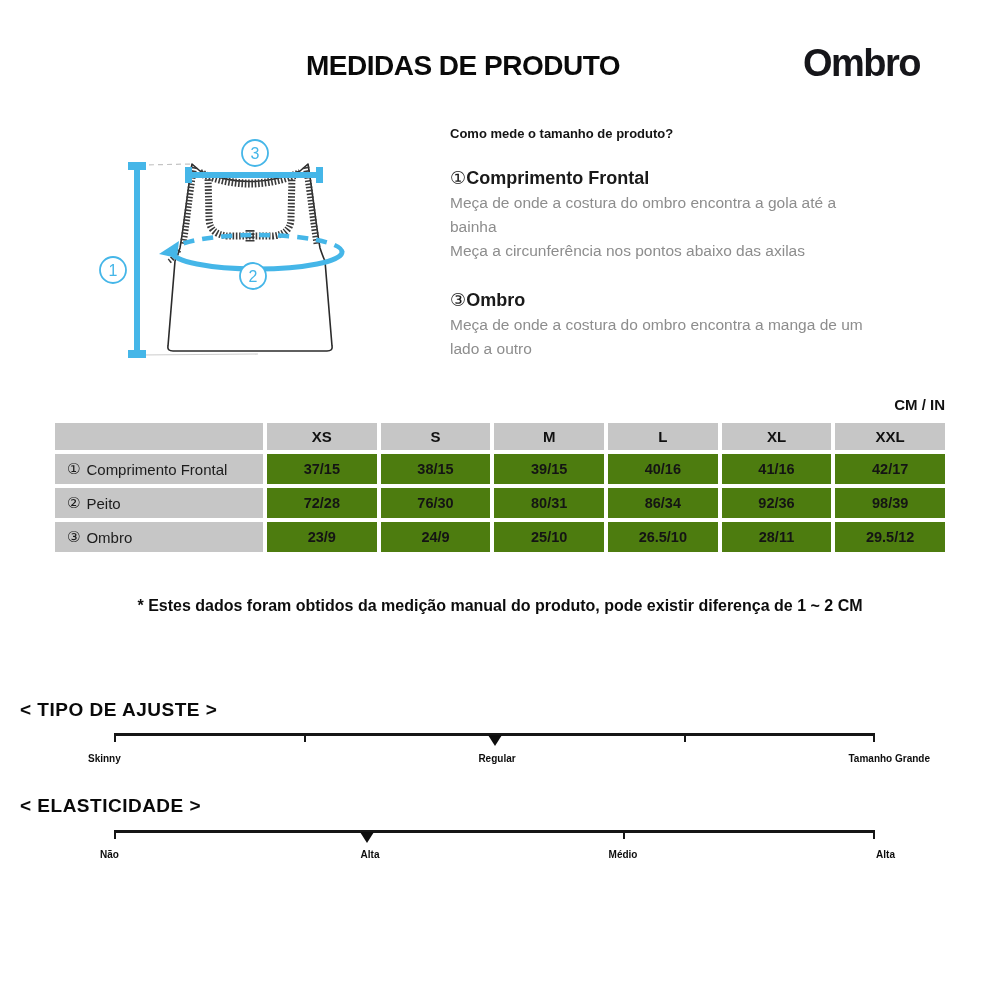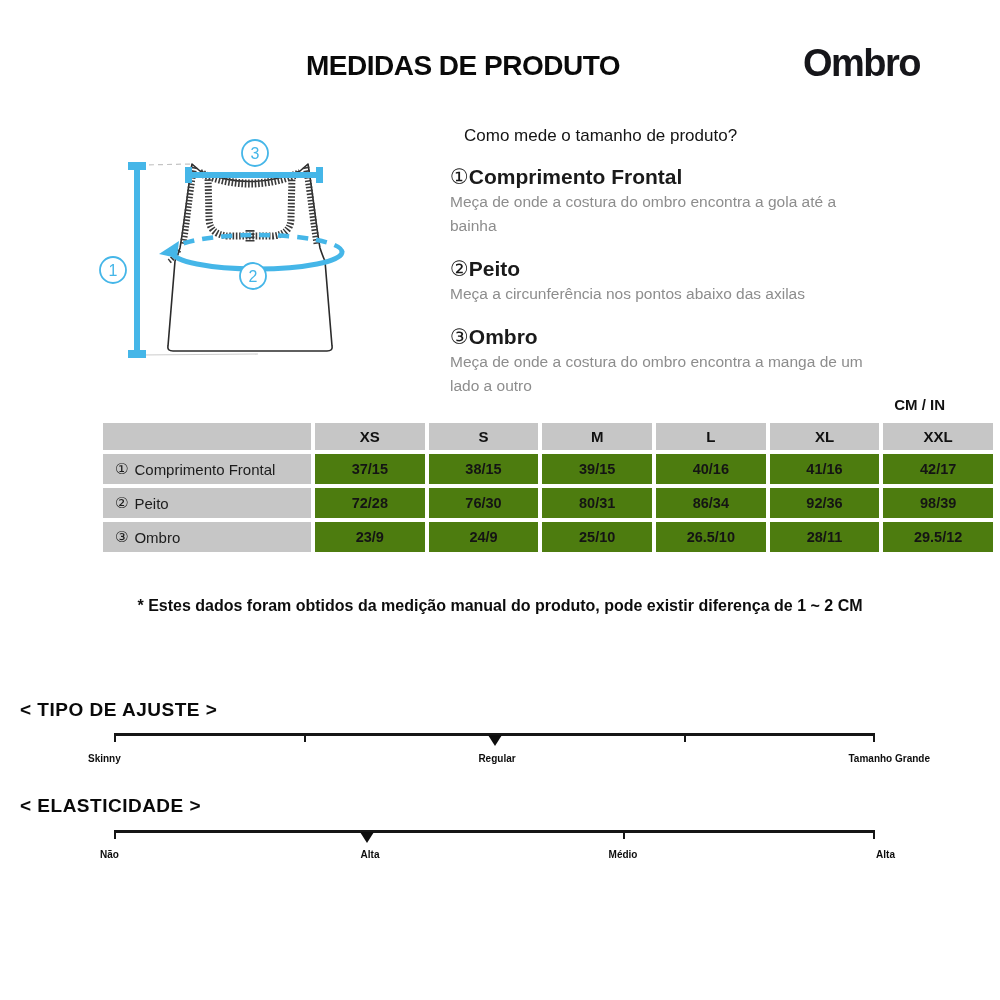--- a/index.html
+++ b/index.html
@@ -14,31 +14,31 @@
     font-size:28px; font-weight:700; letter-spacing:-0.5px; color:#0a0a0a;
   }
   .brand {
     position:absolute; top:42px; right:80px;
     font-size:38px; font-weight:700; letter-spacing:-1.5px; color:#16161a;
   }
   
   .diagram { position:absolute; left:80px; top:130px; width:340px; height:260px; }
   
   .howto { position:absolute; left:450px; top:126px; width:425px; }
-  .howto-heading { font-size:17px; font-weight:400; margin-bottom:10px; color:#141414;margin-left:14px; }
-  .howto-item-label { font-size:21px; font-weight:700; margin-top:18px; line-height:26px; color:#1a1a1a; }
+  .howto-heading { font-size:13px; font-weight:700; margin-bottom:10px; color:#141414; }
+  .howto-item-label { font-size:18px; font-weight:700; margin-top:24px; line-height:26px; color:#1a1a1a; }
   .howto-item-label .circ { font-weight:400; }
   .howto-item-desc { font-size:15.5px; color:#8d8d8d; line-height:24px; }
   
   .unit-label { position:absolute; top:396px; right:55px; font-size:15px; font-weight:700; }
   
   .size-table {
     position:absolute; left:55px; top:423px; width:890px;
     display:grid; grid-template-columns:208px repeat(6,1fr);
-    grid-template-rows:27px 30px 30px 30px; gap:4px;margin-left:48px;
+    grid-template-rows:27px 30px 30px 30px; gap:4px;
   }
   .cell { display:flex; align-items:center; justify-content:center; font-size:14.5px; }
   .cell.head { background:#c6c6c6; font-weight:700; font-size:15px; }
   .cell.rowlabel {
     background:#c6c6c6; justify-content:flex-start; padding-left:12px;
     font-size:15px; color:#1c1c1c;
   }
   .cell.rowlabel .circ { margin-right:6px; font-size:15px; }
   .cell.val { background:#4d7c0f; font-weight:700; color:#141414; }
   
@@ -111,21 +111,20 @@
   <circle cx="173" cy="146" r="13" fill="#ffffff" stroke="#45b6e8" stroke-width="1.8"></circle>
   <text x="173" y="152" text-anchor="middle" font-size="16" fill="#45b6e8">2</text>
   <circle cx="175" cy="23" r="13" fill="#ffffff" stroke="#45b6e8" stroke-width="1.8"></circle>
   <text x="175" y="29" text-anchor="middle" font-size="16" fill="#45b6e8">3</text>
 </svg>
 
 <div class="howto">
   <div class="howto-heading">Como mede o tamanho de produto?</div>
   <div class="howto-item-label"><span class="circ">①</span><span>Comprimento Frontal</span></div>
   <div class="howto-item-desc">Meça de onde a costura do ombro encontra a gola até a bainha</div>
-  <div class="howto-item-label"><span class="circ">②</span><span>Peito</span></div>
   <div class="howto-item-desc">Meça a circunferência nos pontos abaixo das axilas</div>
   <div class="howto-item-label"><span class="circ">③</span><span>Ombro</span></div>
   <div class="howto-item-desc">Meça de onde a costura do ombro encontra a manga de um lado a outro</div>
 </div>
 
 <div class="unit-label">CM / IN</div>
 
 <div class="size-table">
   <div class="cell head"></div>
   <div class="cell head">XS</div>

